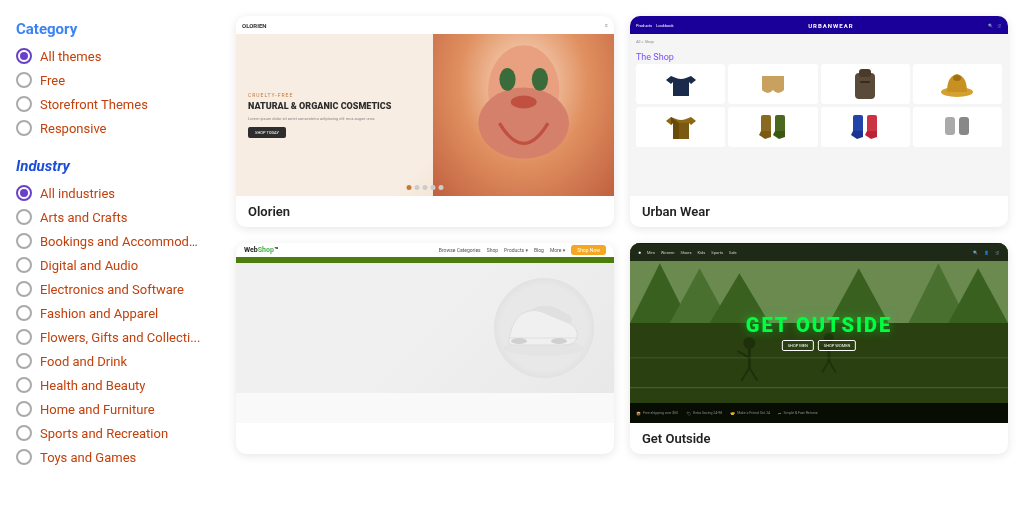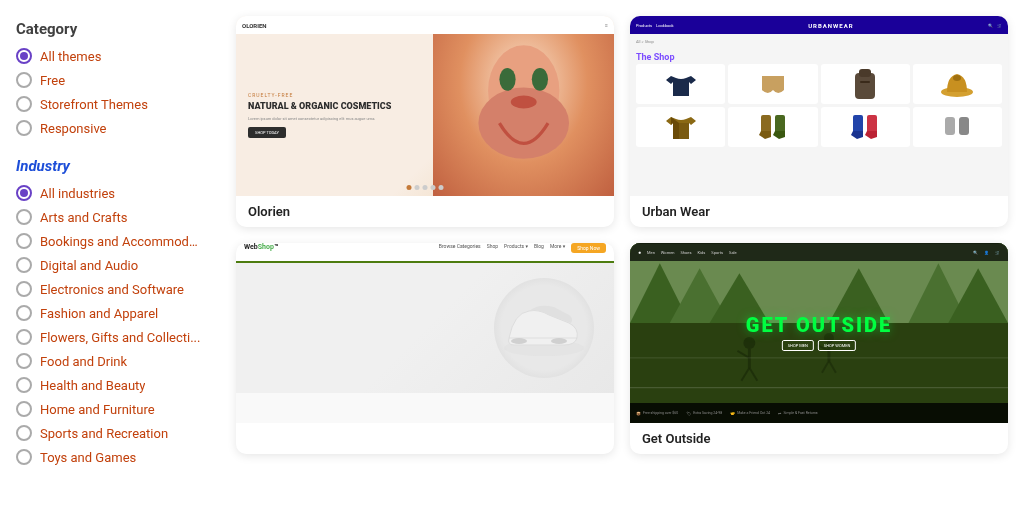--- a/index.html
+++ b/index.html
@@ -16,21 +16,21 @@
     .sidebar {
       width: 220px;
       flex-shrink: 0;
       padding: 20px 16px;
       overflow-y: auto;
     }
     .sidebar-section-title {
       font-weight: 700;
       font-size: 15px;
       margin-bottom: 10px;
-      color: #404040;
+      color: #3b82f6;
     }
     .sidebar-section-title.industry {
       margin-top: 21px;
       color: #1d4ed8;
       font-style: italic;
     }
     .radio-item {
       display: flex;
       align-items: center;
       gap: 8px;
@@ -227,21 +227,21 @@
     }
     .uw-subnav {
       background: #f5f5f5;
       height: 14px;
       display: flex;
       align-items: center;
       padding: 0 6px;
     }
     .uw-title {
       font-size: 9px;
-      font-weight: 700;
+      font-weight: 400;
       color: #7c4dff;
       padding: 4px 6px 2px;
     }
     .uw-products {
       display: grid;
       grid-template-columns: repeat(4, 1fr);
       gap: 3px;
       padding: 0 6px;
     }
     .uw-product {
@@ -264,24 +264,24 @@
     .webshop-preview {
       background: #f9f9f9;
       height: 180px;
       position: relative;
       overflow: hidden;
     }
     .ws-nav {
       background: #fff;
       height: 20px;
       display: flex;
-      align-items: flex-start;
+      align-items: center;
       padding: 0 8px;
       gap: 6px;
-      border-bottom: 2px solid #4d7c0f;
+      border-bottom: 6px solid #4d7c0f;
       box-shadow: 0 1px 3px rgba(0,0,0,0.05);
     }
     .ws-logo {
       font-size: 7px;
       font-weight: 700;
       color: #222;
     }
     .ws-logo span {
       color: #4CAF50;
     }

